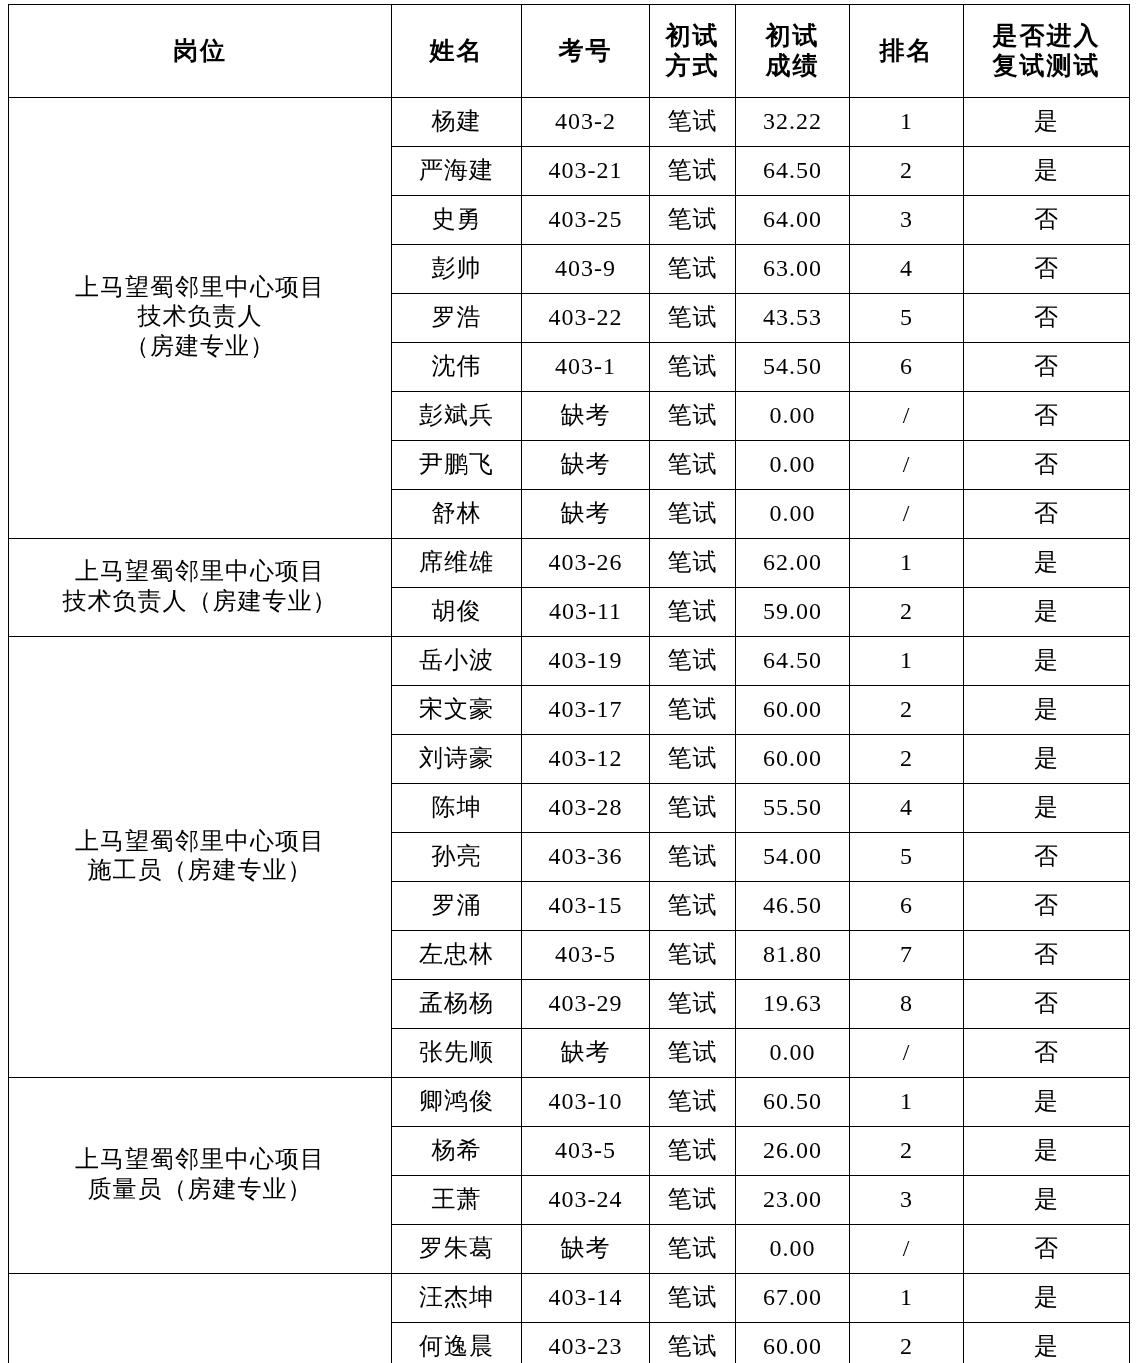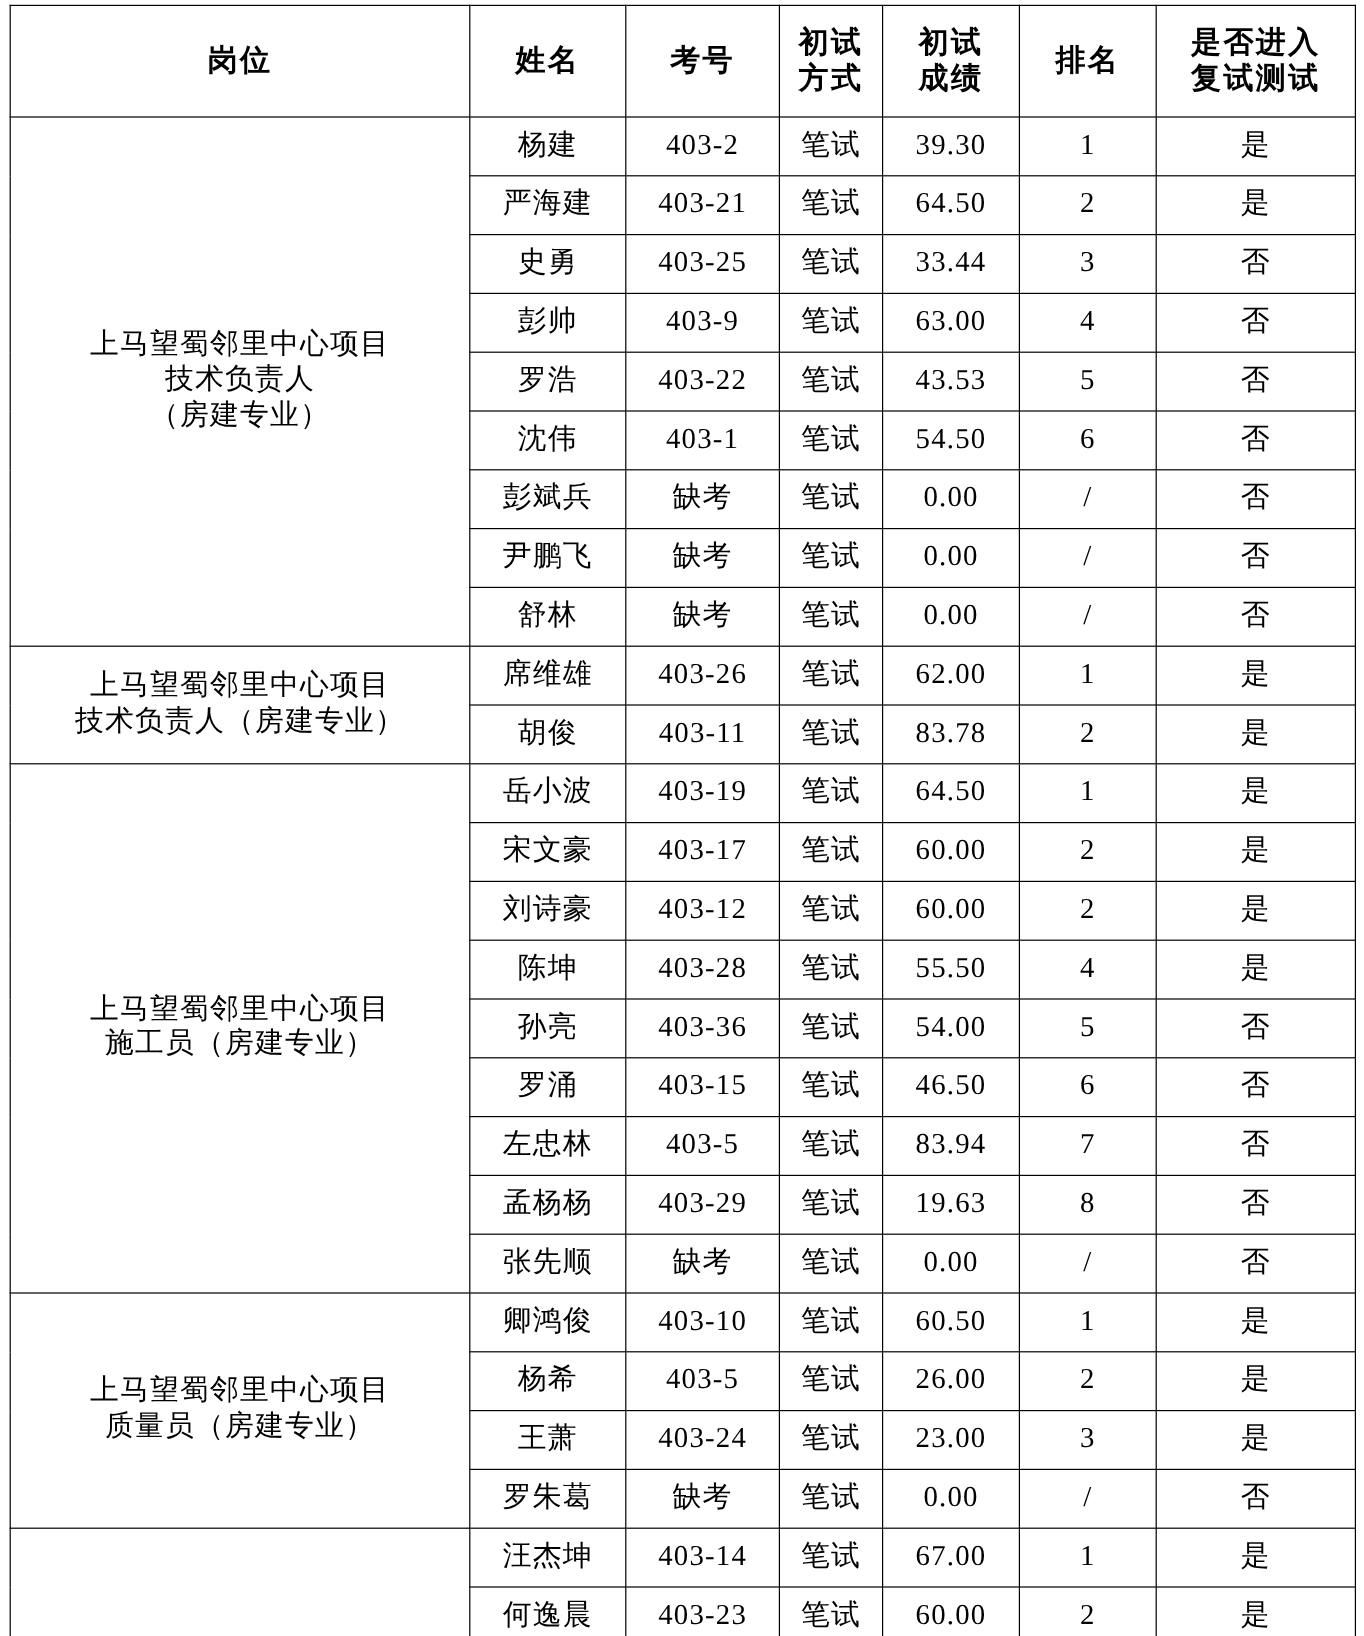--- a/index.html
+++ b/index.html
@@ -106,37 +106,37 @@
 
       <tr>
         <td class="post-cell" rowspan="9">
           <div>上马望蜀邻里中心项目</div>
           <div>技术负责人</div>
           <div>（房建专业）</div>
         </td>
         <td class="data-cell name-cell">杨建</td>
         <td class="data-cell num-cell">403-2</td>
         <td class="data-cell">笔试</td>
-        <td class="data-cell num-cell">39.30</td>
+        <td class="data-cell num-cell">32.22</td>
         <td class="data-cell num-cell">1</td>
         <td class="data-cell">是</td>
       </tr>
       <tr>
         <td class="data-cell name-cell">严海建</td>
         <td class="data-cell num-cell">403-21</td>
         <td class="data-cell">笔试</td>
         <td class="data-cell num-cell">64.50</td>
         <td class="data-cell num-cell">2</td>
         <td class="data-cell">是</td>
       </tr>
       <tr>
         <td class="data-cell name-cell">史勇</td>
         <td class="data-cell num-cell">403-25</td>
         <td class="data-cell">笔试</td>
-        <td class="data-cell num-cell">33.44</td>
+        <td class="data-cell num-cell">64.00</td>
         <td class="data-cell num-cell">3</td>
         <td class="data-cell">否</td>
       </tr>
       <tr>
         <td class="data-cell name-cell">彭帅</td>
         <td class="data-cell num-cell">403-9</td>
         <td class="data-cell">笔试</td>
         <td class="data-cell num-cell">63.00</td>
         <td class="data-cell num-cell">4</td>
         <td class="data-cell">否</td>
@@ -191,21 +191,21 @@
         <td class="data-cell num-cell">403-26</td>
         <td class="data-cell">笔试</td>
         <td class="data-cell num-cell">62.00</td>
         <td class="data-cell num-cell">1</td>
         <td class="data-cell">是</td>
       </tr>
       <tr>
         <td class="data-cell name-cell">胡俊</td>
         <td class="data-cell num-cell">403-11</td>
         <td class="data-cell">笔试</td>
-        <td class="data-cell num-cell">83.78</td>
+        <td class="data-cell num-cell">59.00</td>
         <td class="data-cell num-cell">2</td>
         <td class="data-cell">是</td>
       </tr>
 
       <tr>
         <td class="post-cell" rowspan="9">
           <div>上马望蜀邻里中心项目</div>
           <div>施工员（房建专业）</div>
         </td>
         <td class="data-cell name-cell">岳小波</td>
@@ -252,21 +252,21 @@
         <td class="data-cell num-cell">403-15</td>
         <td class="data-cell">笔试</td>
         <td class="data-cell num-cell">46.50</td>
         <td class="data-cell num-cell">6</td>
         <td class="data-cell">否</td>
       </tr>
       <tr>
         <td class="data-cell name-cell">左忠林</td>
         <td class="data-cell num-cell">403-5</td>
         <td class="data-cell">笔试</td>
-        <td class="data-cell num-cell">83.94</td>
+        <td class="data-cell num-cell">81.80</td>
         <td class="data-cell num-cell">7</td>
         <td class="data-cell">否</td>
       </tr>
       <tr>
         <td class="data-cell name-cell">孟杨杨</td>
         <td class="data-cell num-cell">403-29</td>
         <td class="data-cell">笔试</td>
         <td class="data-cell num-cell">19.63</td>
         <td class="data-cell num-cell">8</td>
         <td class="data-cell">否</td>

